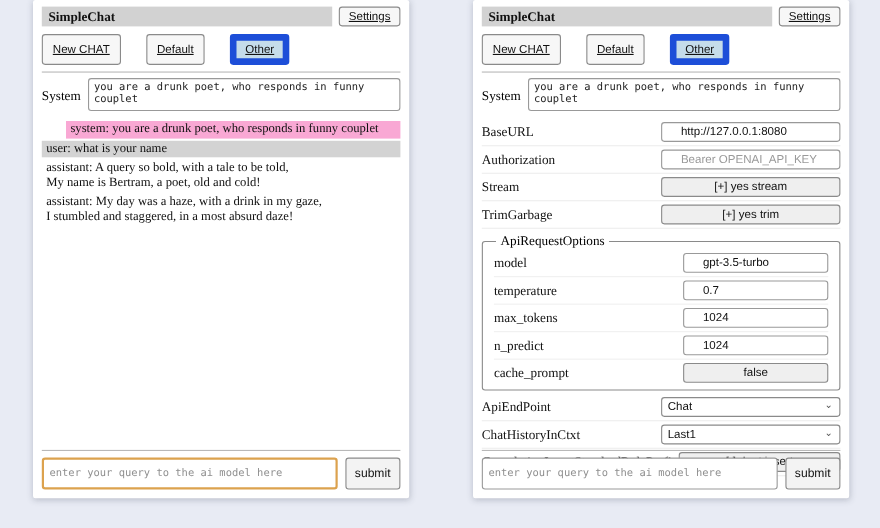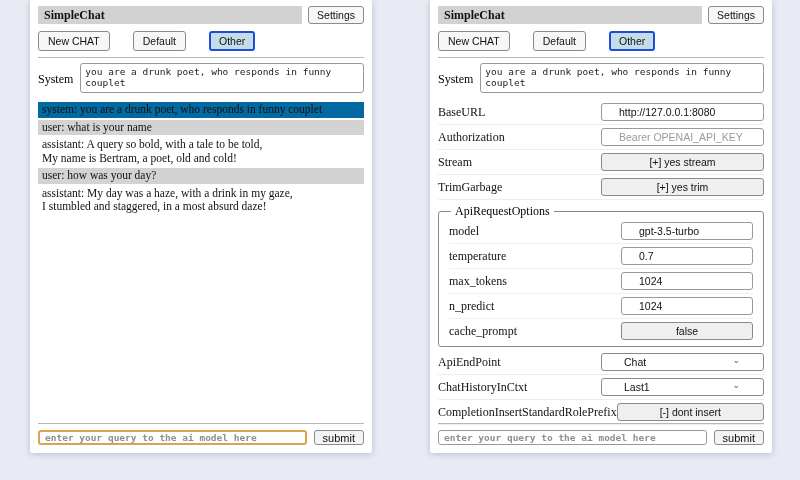--- a/index.html
+++ b/index.html
@@ -25,46 +25,46 @@
   .hdr { display: flex; gap: 6px; align-items: stretch; }
   .titlebar {
     flex: 1; background: #d2d2d2; color: #111;
     font-weight: bold; font-size: 12px; line-height: 16px;
     padding: 1px 6px;
   }
   .btn {
     font-family: "Liberation Sans", sans-serif;
     font-size: 10.5px; color: #111;
     background: #f7f7f7; border: 1px solid #8a8a8a; border-radius: 3px;
-    padding: 1px 8px; line-height: 14px; cursor: pointer; white-space: nowrap;
+    padding: 1px 8px; line-height: 14px; cursor: pointer; white-space: nowrap; text-decoration: underline;
   }
   .sess-row { display: flex; gap: 23px; margin-top: 7px; }
   .sess-row .btn { padding: 2px 9px; }
   .btn.active {
-    background: #c5dcea; border: 2px solid #1d4ed8; padding: 1px 8px;
+    background: #c5dcea; border: 6px solid #1d4ed8; padding: 1px 8px;
   }
   hr.rule { border: none; border-top: 1px solid #b8b8b8; margin: 6px 0 5px; }
 
   
   .sysrow { display: flex; gap: 7px; margin-top: 3px; align-items: center; }
   .sysrow .lbl { font-size: 12px; padding-top: 3px; }
   .sys-ta {
     flex: 1; height: 30px; resize: none;
     font-family: "DejaVu Sans Mono", monospace; font-size: 9.5px; color: #222;
     border: 1px solid #999; border-radius: 3px; padding: 2px 4px;
     outline: none; overflow: hidden;
   }
 
   
   .chat { margin-top: 9px; }
   .msg {
     font-size: 11.5px; line-height: 1.18; color: #111;
     padding: 1px 4px; margin-bottom: 2px; white-space: pre-line;
   }
-  .msg-system { background: #0369a1; }
+  .msg-system { background: #f9a8d4; margin-left: 22px; }
   .msg-user { background: #d3d3d3; }
   .msg-assistant { background: transparent; }
 
   
   .setlist { margin-top: 7px; }
   .setrow {
     display: flex; justify-content: space-between; align-items: center;
     padding: 3px 0; border-bottom: 1px solid #ededed;
     font-size: 12px; min-height: 21px;
   }
@@ -79,42 +79,42 @@
   .ctl-btn {
     display: block; width: 100%; text-align: center;
     font-family: "Liberation Sans", sans-serif; font-size: 10.5px; color: #111;
     background: #efefef; border: 1px solid #8a8a8a; border-radius: 3px;
     padding: 2px 0; cursor: pointer;
   }
   .ctl-select {
     display: flex; justify-content: space-between; align-items: flex-start;
     width: 100%; background: #fff; cursor: pointer;
     font-family: "Liberation Sans", sans-serif; font-size: 10.5px; color: #111;
-    border: 1px solid #8a8a8a; border-radius: 3px; padding: 2px 22px;
+    border: 1px solid #8a8a8a; border-radius: 3px; padding: 2px 5px;
   }
   .chev { color: #555; font-size: 9px; line-height: 8px; padding-right: 1px; }
 
   fieldset.aro {
     border: 1px solid #8a8a8a; border-radius: 3px;
     margin: 4px 0 3px; padding: 0 10px 3px;
   }
   fieldset.aro legend { font-size: 12px; padding: 0 4px; margin-left: 2px; }
   fieldset.aro .ctl { width: 132px; }
   fieldset.aro .setrow { border-bottom: 1px solid #f0f0f0; }
 
   
   .bottom {
     position: absolute; left: 8px; right: 8px; bottom: 8px;
   }
   .bottom hr.rule { margin: 0 0 6px; }
   .qrow { display: flex; align-items: stretch; gap: 7px; }
   .q-input {
     flex: 1; font-family: "DejaVu Sans Mono", monospace; font-size: 9.5px;
-    border: 1px solid #999; border-radius: 3px; padding: 3px 5px; height: 15px;
-    outline: none; color: #222; font-weight: bold;
+    border: 1px solid #999; border-radius: 3px; padding: 3px 5px; height: 29px;
+    outline: none; color: #222;
   }
   .q-input::placeholder { color: #8f8f8f; }
   .q-input.focused { border: 2px solid #dca24e; }
   .submit-btn {
     font-family: "Liberation Sans", sans-serif; font-size: 11px; color: #111;
     background: #f3f3f3; border: 1px solid #8a8a8a; border-radius: 3px;
     padding: 0 8px; cursor: pointer;
   }
 </style>
 </head>
@@ -139,21 +139,20 @@
     <div class="sysrow">
       <span class="lbl">System</span>
       <textarea class="sys-ta" style="">you are a drunk poet, who responds in funny couplet</textarea>
     </div>
 
     <div class="chat">
       <div class="msg msg-system">system: you are a drunk poet, who responds in funny couplet</div>
       <div class="msg msg-user">user: what is your name</div>
       <div class="msg msg-assistant">assistant: A query so bold, with a tale to be told,
 My name is Bertram, a poet, old and cold!</div>
-      <div class="msg msg-user">user: how was your day?</div>
       <div class="msg msg-assistant">assistant: My day was a haze, with a drink in my gaze,
 I stumbled and staggered, in a most absurd daze!</div>
     </div>
 
     <div class="bottom">
       <hr class="rule">
       <div class="qrow">
         <input class="q-input focused" placeholder="enter your query to the ai model here" style="">
         <button class="submit-btn">submit</button>
       </div>

